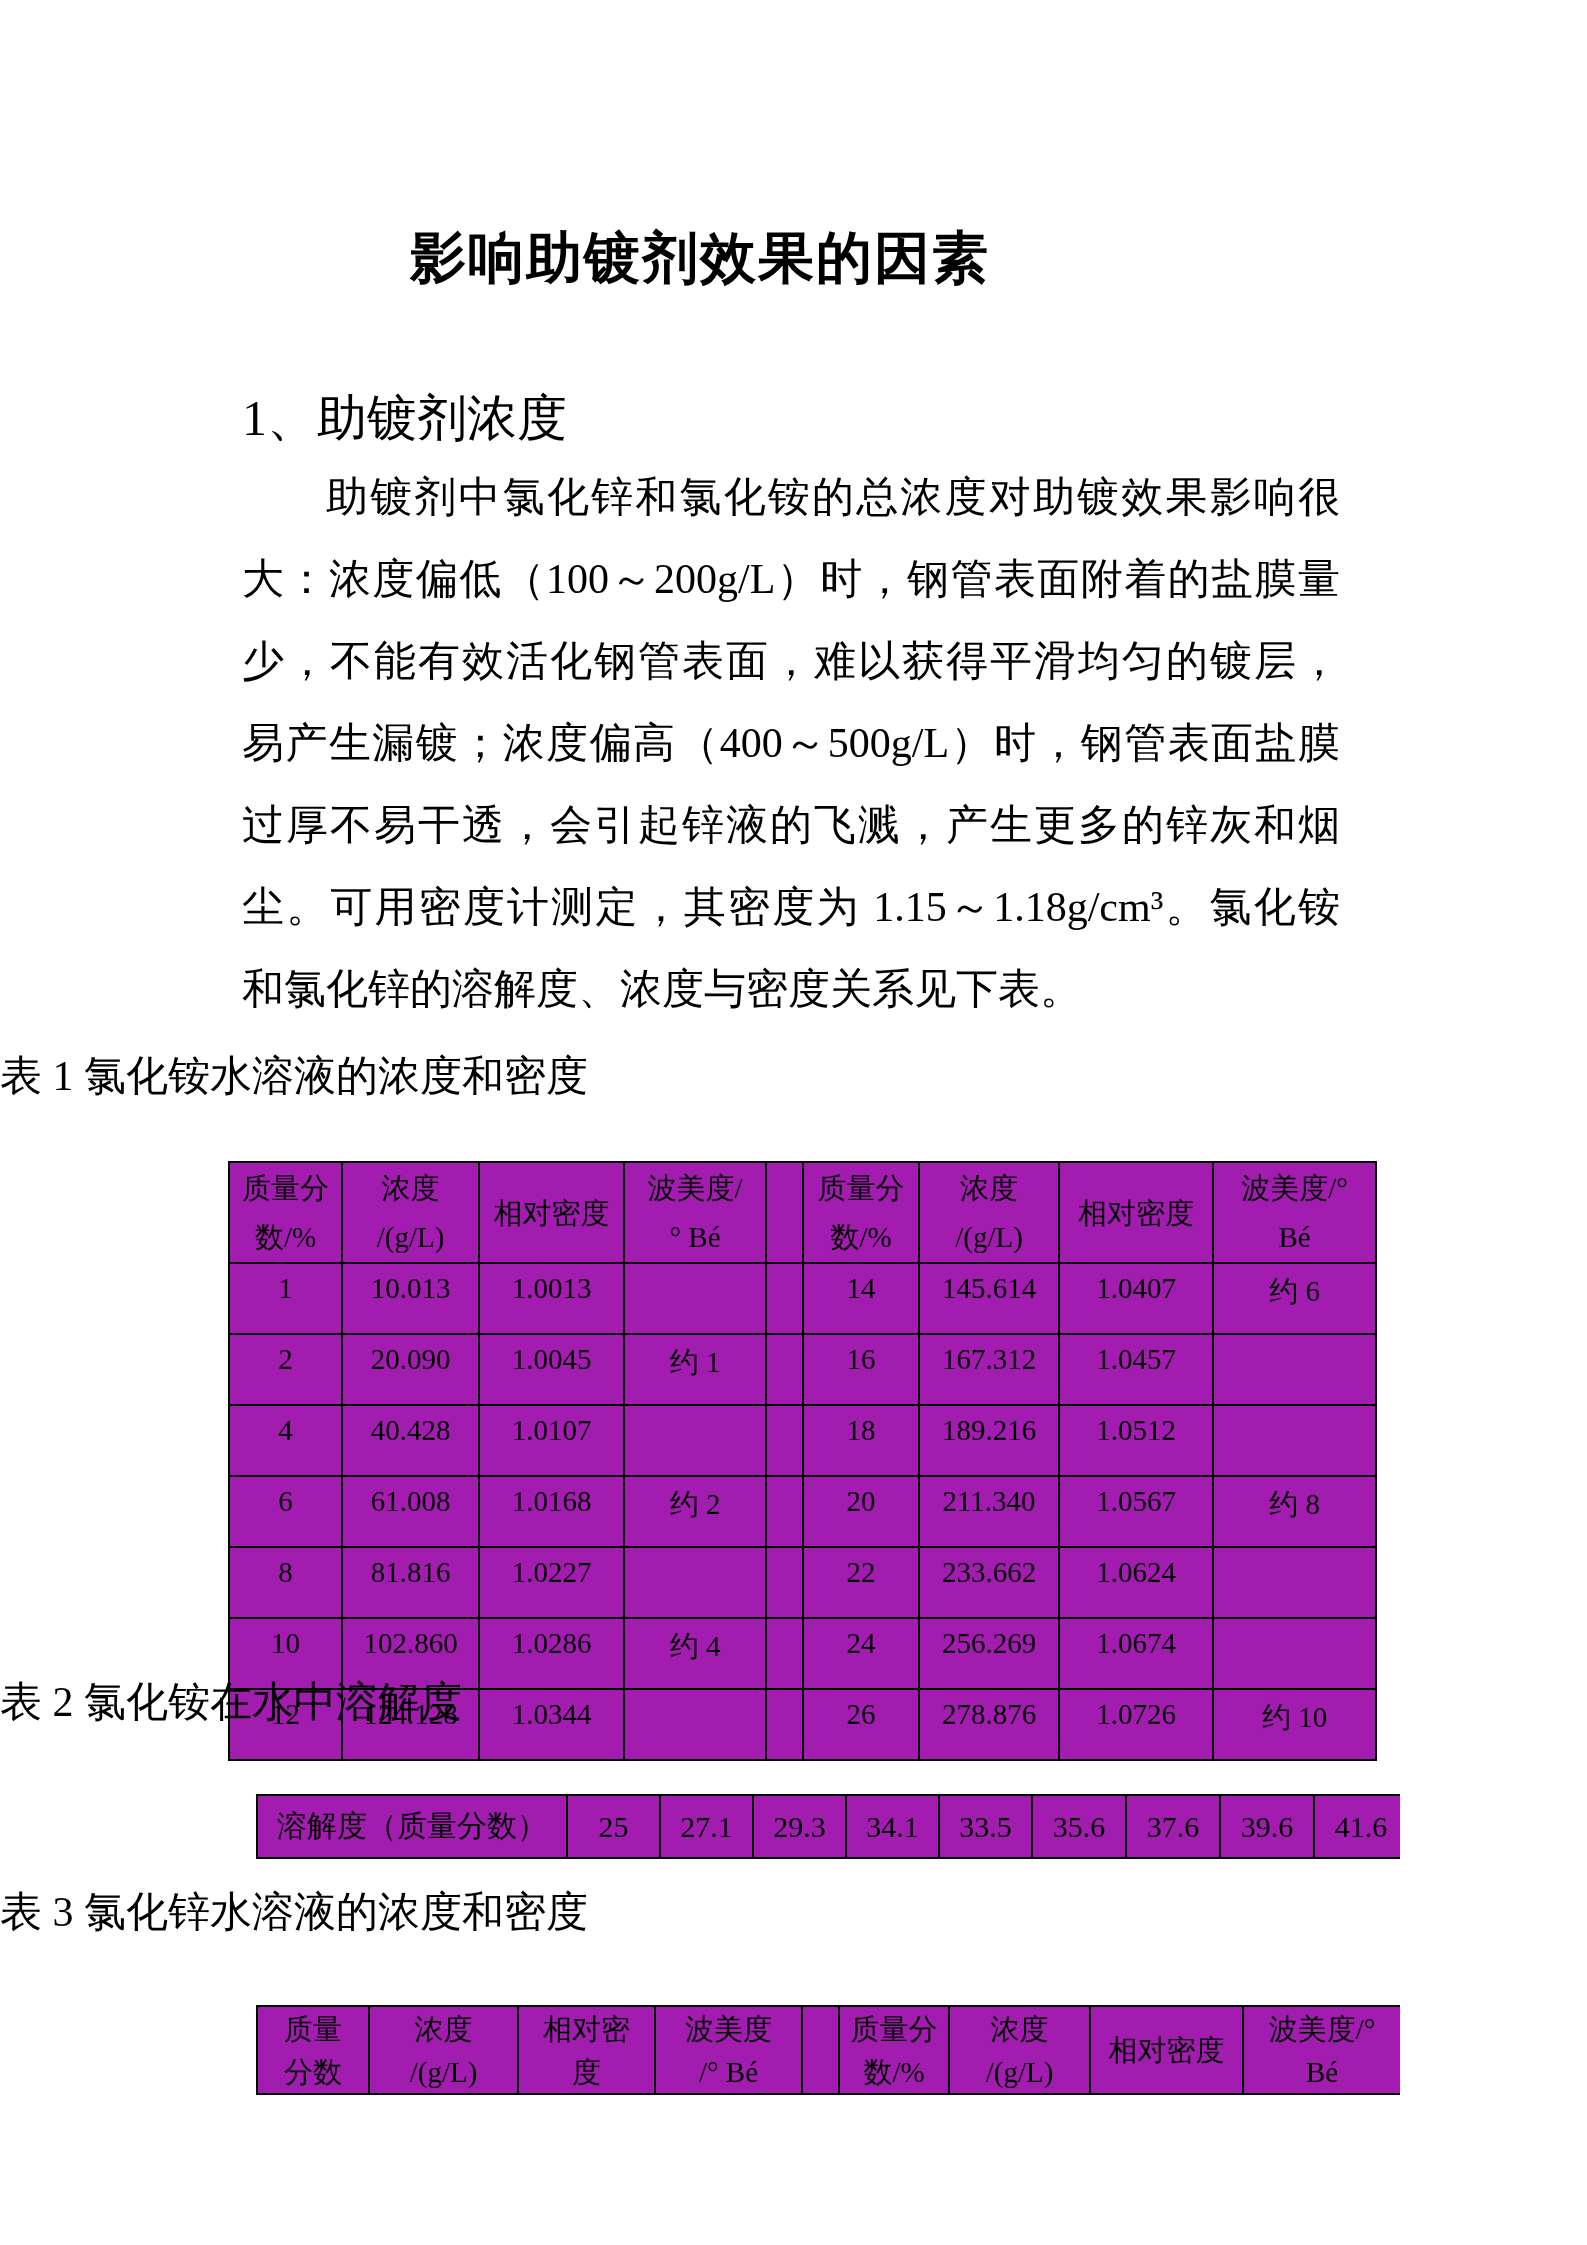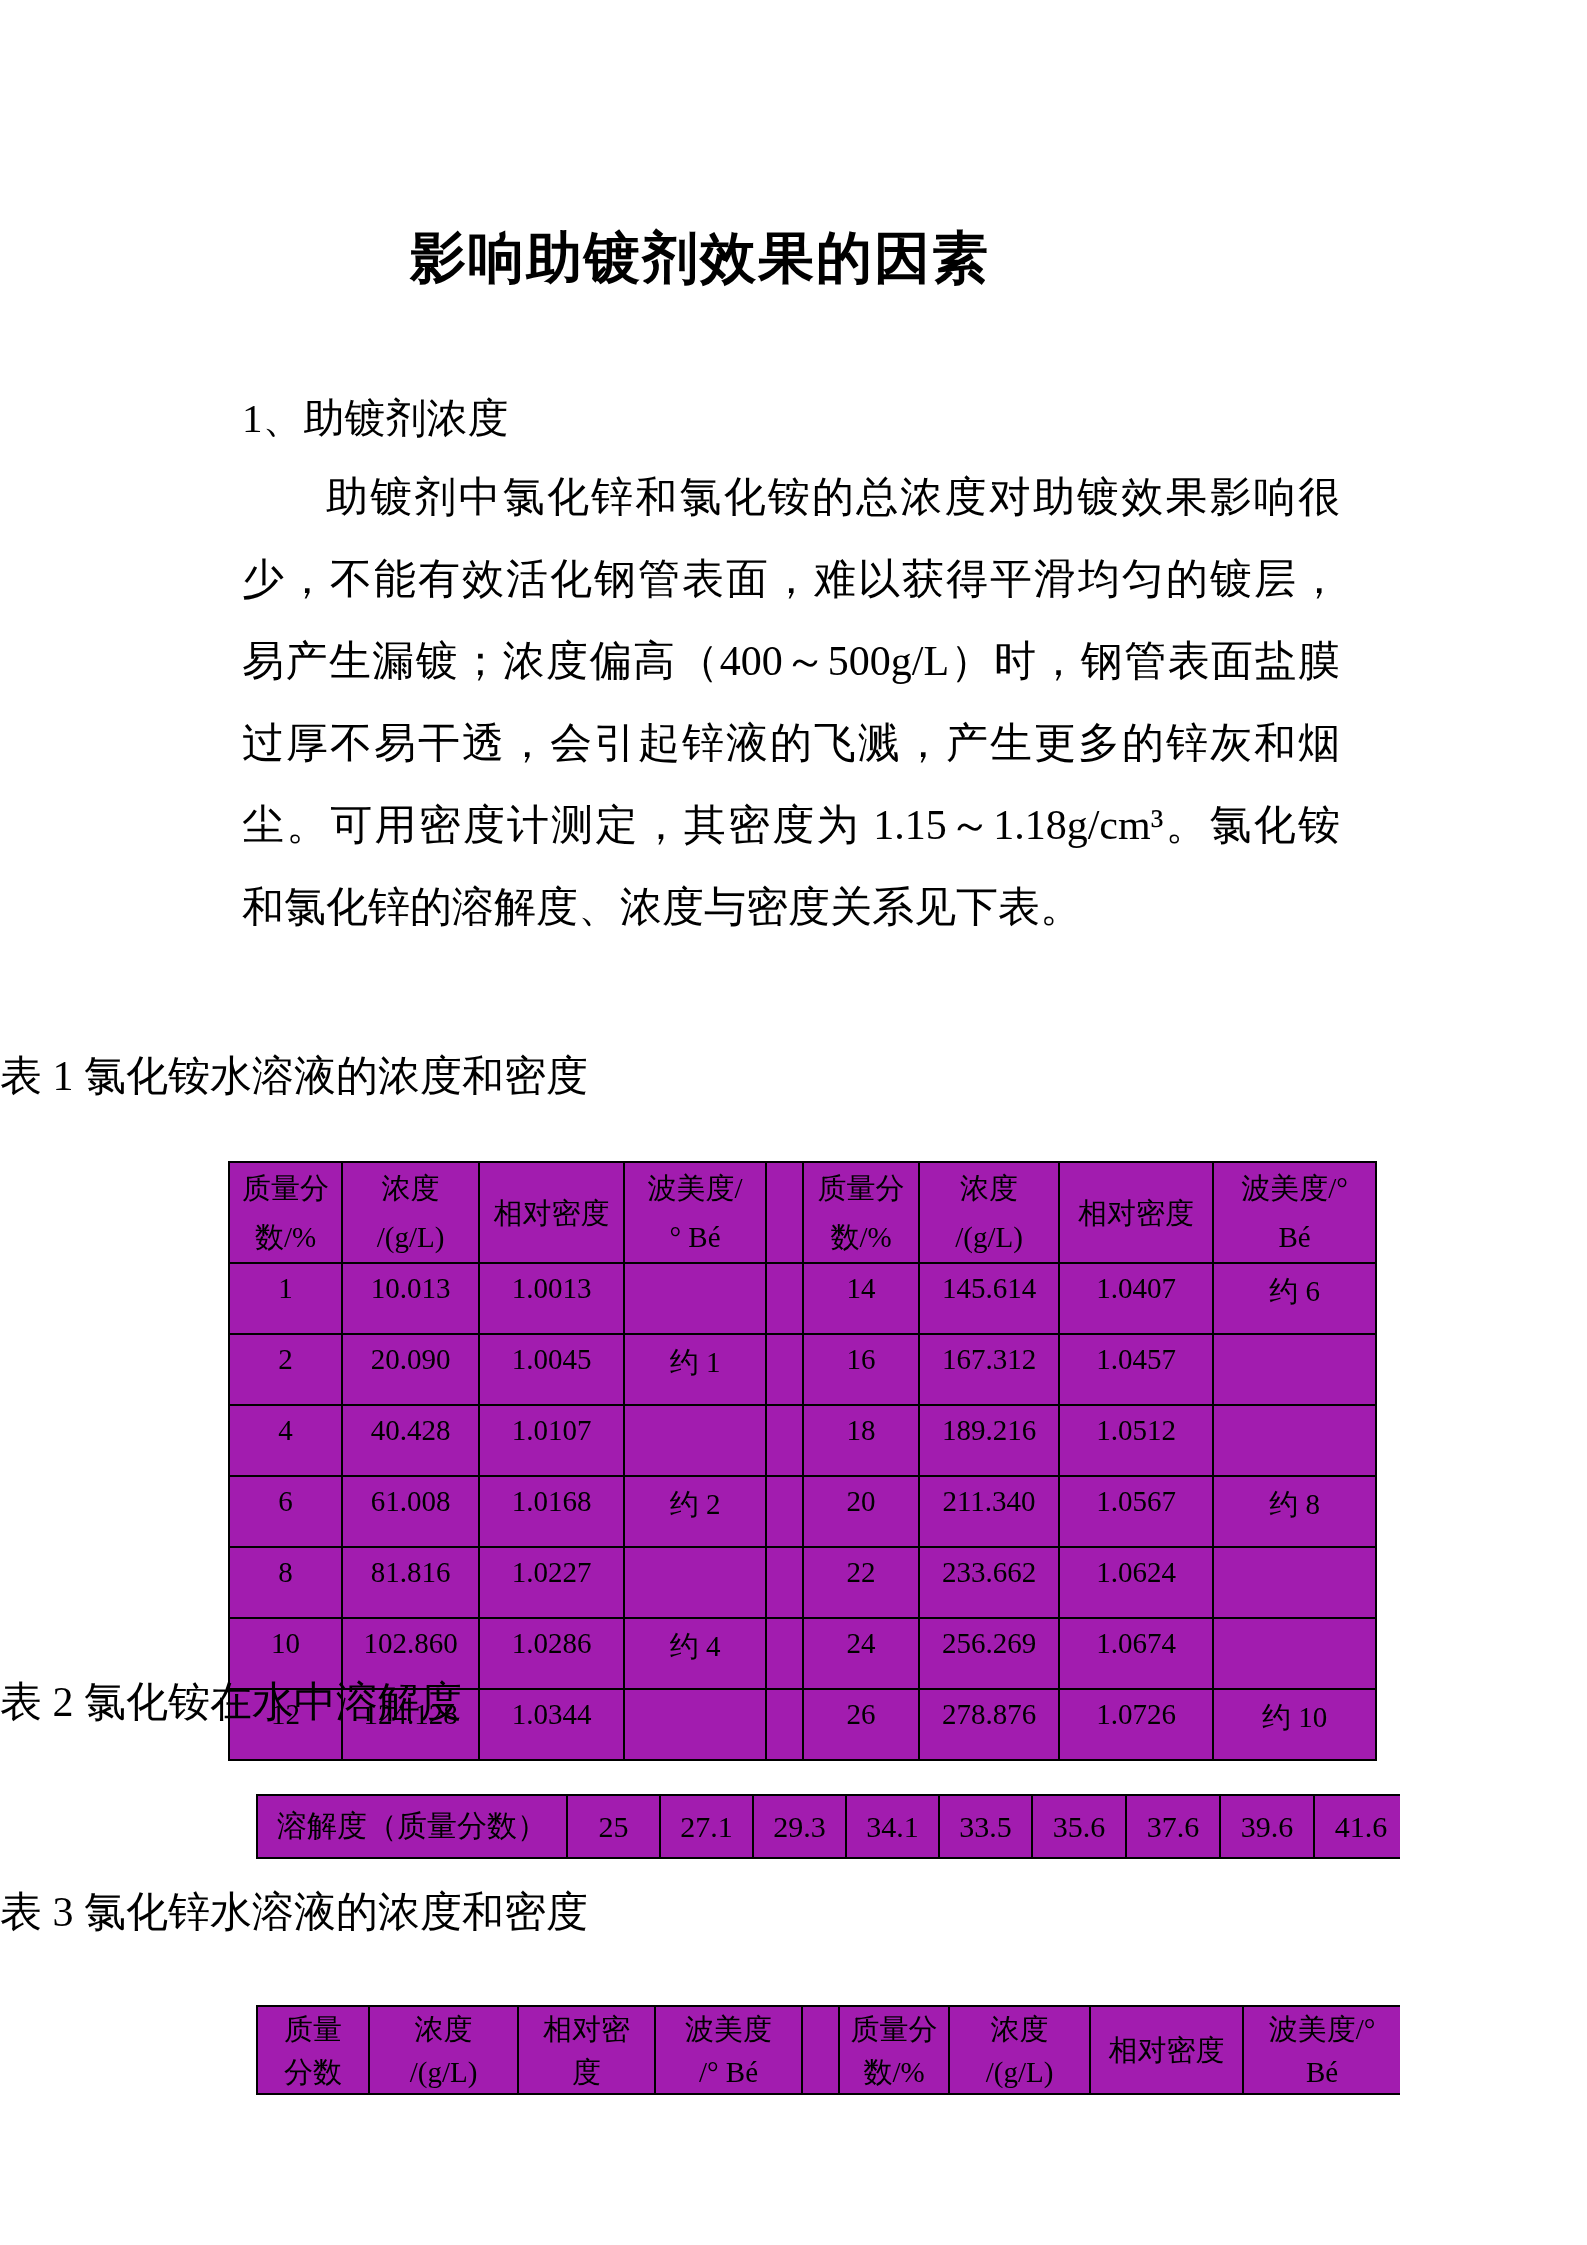--- a/index.html
+++ b/index.html
@@ -5,21 +5,21 @@
   html,body{margin:0;padding:0;background:#fff;}
   .page{
     position:relative;width:1400px;height:2245px;background:#ffffff;
     color:#000;font-family:"Liberation Serif", serif;overflow:hidden;
   }
   .doc-title{
     position:absolute;top:224px;left:0;width:100%;text-align:center;
     font-size:56px;font-weight:bold;line-height:68px;letter-spacing:2px;
   }
   .sec-heading{
-    position:absolute;top:394px;left:242px;font-size:41px;line-height:48px;
+    position:absolute;top:394px;left:242px;font-size:50px;line-height:48px;
   }
   .para{
     position:absolute;top:456px;left:242px;width:1098px;
     font-size:42px;line-height:82px;
   }
   .pline{
     height:82px;text-align:justify;text-align-last:justify;overflow:visible;
   }
   .pline.first{text-indent:84px;}
   .pline.end{text-align-last:left;}
@@ -53,20 +53,21 @@
 <body>
 
 <div class="page">
 
   <div class="doc-title">影响助镀剂效果的因素</div>
 
   <div class="sec-heading">1、助镀剂浓度</div>
 
   <div class="para">
     <div class="pline first">助镀剂中氯化锌和氯化铵的总浓度对助镀效果影响很</div>
+    <div class="pline">大：浓度偏低（100～200g/L）时，钢管表面附着的盐膜量</div>
     <div class="pline">少，不能有效活化钢管表面，难以获得平滑均匀的镀层，</div>
     <div class="pline">易产生漏镀；浓度偏高（400～500g/L）时，钢管表面盐膜</div>
     <div class="pline">过厚不易干透，会引起锌液的飞溅，产生更多的锌灰和烟</div>
     <div class="pline">尘。可用密度计测定，其密度为 1.15～1.18g/cm³。氯化铵</div>
     <div class="pline end">和氯化锌的溶解度、浓度与密度关系见下表。</div>
   </div>
 
   <div class="tbl-title" id="t1-title">表 1 氯化铵水溶液的浓度和密度</div>
 
   <table id="t1">

